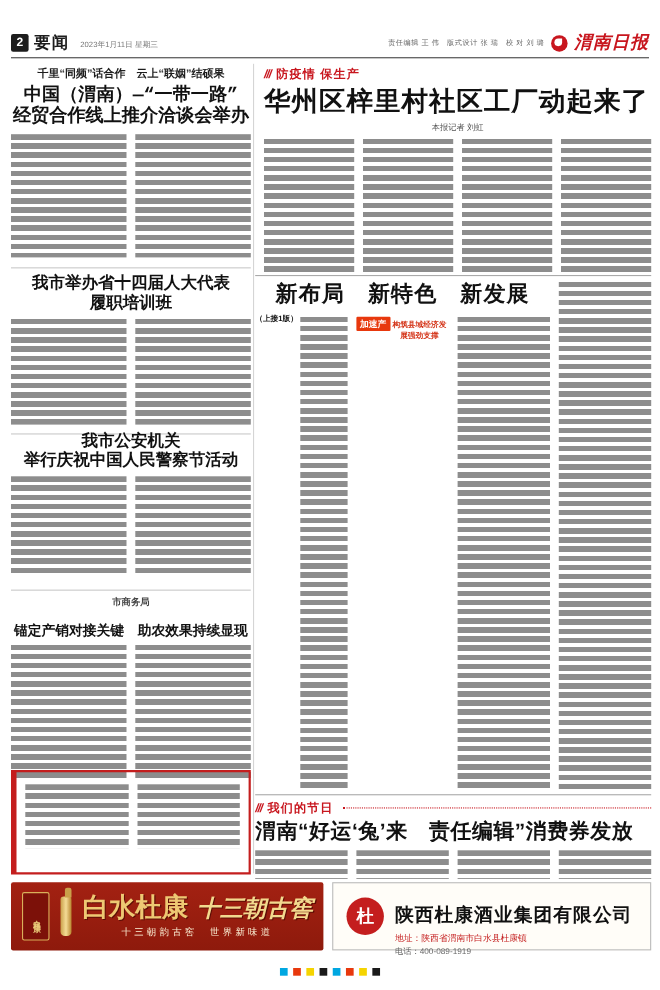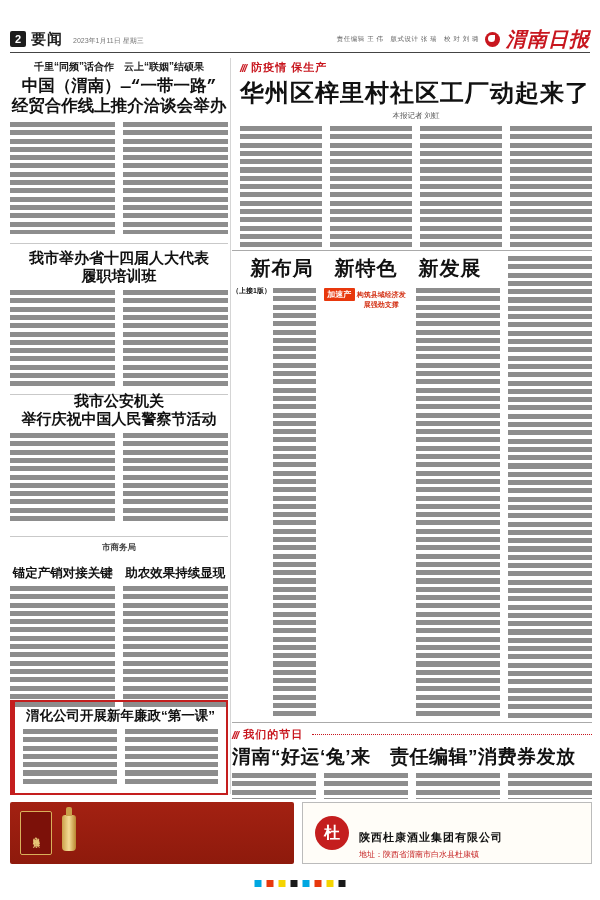--- a/index.html
+++ b/index.html
@@ -12,21 +12,21 @@
   .pagenum{display:inline-block;width:16px;height:16px;background:#1d1d1d;color:#fff;
            font-weight:bold;font-size:11px;line-height:16px;text-align:center;border-radius:2px;}
   .sectionname{font-size:15px;font-weight:bold;color:#1d1d1d;margin-left:5px;letter-spacing:1px;}
   .mh-date{font-size:7px;color:#777;margin-left:10px;margin-top:4px;}
   .mh-right{margin-left:auto;display:flex;align-items:center;gap:6px;}
   .credits{font-size:6.5px;color:#666;letter-spacing:.5px;}
   .logo-mark{width:15px;height:15px;border-radius:50%;background:#c8161e;position:relative;}
   .logo-mark::after{content:"";position:absolute;left:3px;top:3px;width:7px;height:7px;
                     border-radius:50% 0 50% 50%;background:#fff;}
   .logo-text{font-family:"Liberation Serif",serif;font-style:italic;font-weight:bold;
-             font-size:20px;color:#c8161e;letter-spacing:1px;}
+             font-size:16px;color:#c8161e;letter-spacing:1px;}
   .mh-rule{left:10px;top:52px;width:580px;height:0;border-top:1.5px solid #444;}
 
   
   .kicker{font-size:10px;font-weight:bold;color:#1d1d1d;text-align:center;}
   .hl{font-family:"Liberation Sans",sans-serif;font-weight:bold;color:#111;
       text-align:center;line-height:1.18;}
   .byline{font-size:7.5px;color:#555;text-align:center;}
   .sep{border-top:1px solid #c9c9c9;height:0;}
   .vrule{border-left:1px solid #d5d5d5;width:0;}
 
@@ -66,21 +66,21 @@
   .adtext{flex:1;text-align:center;}
   .brandline{font-family:"DejaVu Serif",serif;font-weight:bold;color:#eec873;
              font-size:24px;line-height:1;white-space:nowrap;text-shadow:1px 1px 0 #5c0d05;}
   .brandline .product{font-style:italic;font-size:21px;color:#f2d98e;margin-left:8px;}
   .slogan{color:#fdf3d8;font-size:8.5px;letter-spacing:3px;margin-top:5px;}
   .ad-white{background:#fffdf8;border:1px solid #bbb;box-sizing:border-box;display:flex;
             align-items:center;gap:10px;padding:0 12px;}
   .adlogo{width:34px;height:34px;border-radius:50%;background:#c41e1e;color:#fff;
           font-family:"Liberation Serif",serif;font-weight:bold;font-size:16px;
           display:flex;align-items:center;justify-content:center;flex:none;}
-  .company{font-family:"Liberation Serif",serif;font-weight:bold;font-size:11px;color:#111;
+  .company{font-family:"Liberation Serif",serif;font-weight:bold;font-size:17px;color:#111;
            letter-spacing:1px;white-space:nowrap;margin-top:24px;}
   .adsmall1{font-size:8px;color:#c41e1e;margin-top:4px;}
   .adsmall2{font-size:7.5px;color:#666;margin-top:2px;}
 
   
   .marks{display:flex;gap:5px;}
   .marks span{width:7px;height:7px;display:inline-block;}
   .m1{background:#00a7e1;} .m2{background:#e8380d;} .m3{background:#f5d400;} .m4{background:#1a1a1a;}
 </style>
 </head>
@@ -136,21 +136,20 @@
   <div class="abs" style="left:10px;top:542px;width:218px;">
     <div class="kicker" style="font-size:8.5px;color:#444;">市商务局</div>
     <div class="hl" style="font-size:12.5px;margin-top:12px;">锚定产销对接关键　助农效果持续显现</div>
     <div class="cols" style="margin-top:5px;height:122px;">
       <div class="fake"></div>
       <div class="fake"></div>
     </div>
   </div>
 
   <div class="abs redbox" style="left:10px;top:700px;width:218px;height:95px;">
-    <div class="hl" style="font-size:13.5px;">渭化公司开展新年廉政“第一课”</div>
     <div class="cols" style="margin-top:5px;height:58px;">
       <div class="fake"></div>
       <div class="fake"></div>
     </div>
   </div>
 
   <div class="abs" style="left:240px;top:60px;width:352px;">
     <div class="tagrow">
       <span class="slashes">///</span>
       <span class="tagtext">防疫情 保生产</span>
@@ -202,27 +201,34 @@
       <div class="fake"></div>
       <div class="fake"></div>
     </div>
   </div>
 
   <div class="abs ad-red" style="left:10px;top:802px;width:284px;height:62px;">
     <div class="seal">
       <span>白水杜康</span>
     </div>
     <div class="bottle"></div>
+    <div class="adtext">
+      <div class="brandline">
+        <span>白水杜康</span><span class="product">十三朝古窖</span>
+      </div>
+      <div class="slogan">十三朝韵古窖　世界新味道</div>
+    </div>
   </div>
 
   <div class="abs ad-white" style="left:302px;top:802px;width:290px;height:62px;">
     <div class="adlogo">杜</div>
     <div>
       <div class="company">陕西杜康酒业集团有限公司</div>
       <div class="adsmall1">地址：陕西省渭南市白水县杜康镇</div>
+      <div class="adsmall2">电话：400-089-1919</div>
     </div>
   </div>
 
   <div class="abs marks" style="left:50%;top:880px;transform:translateX(-50%);">
     <span class="m1"></span>
     <span class="m2"></span>
     <span class="m3"></span>
     <span class="m4"></span>
     <span class="m1"></span>
     <span class="m2"></span>

